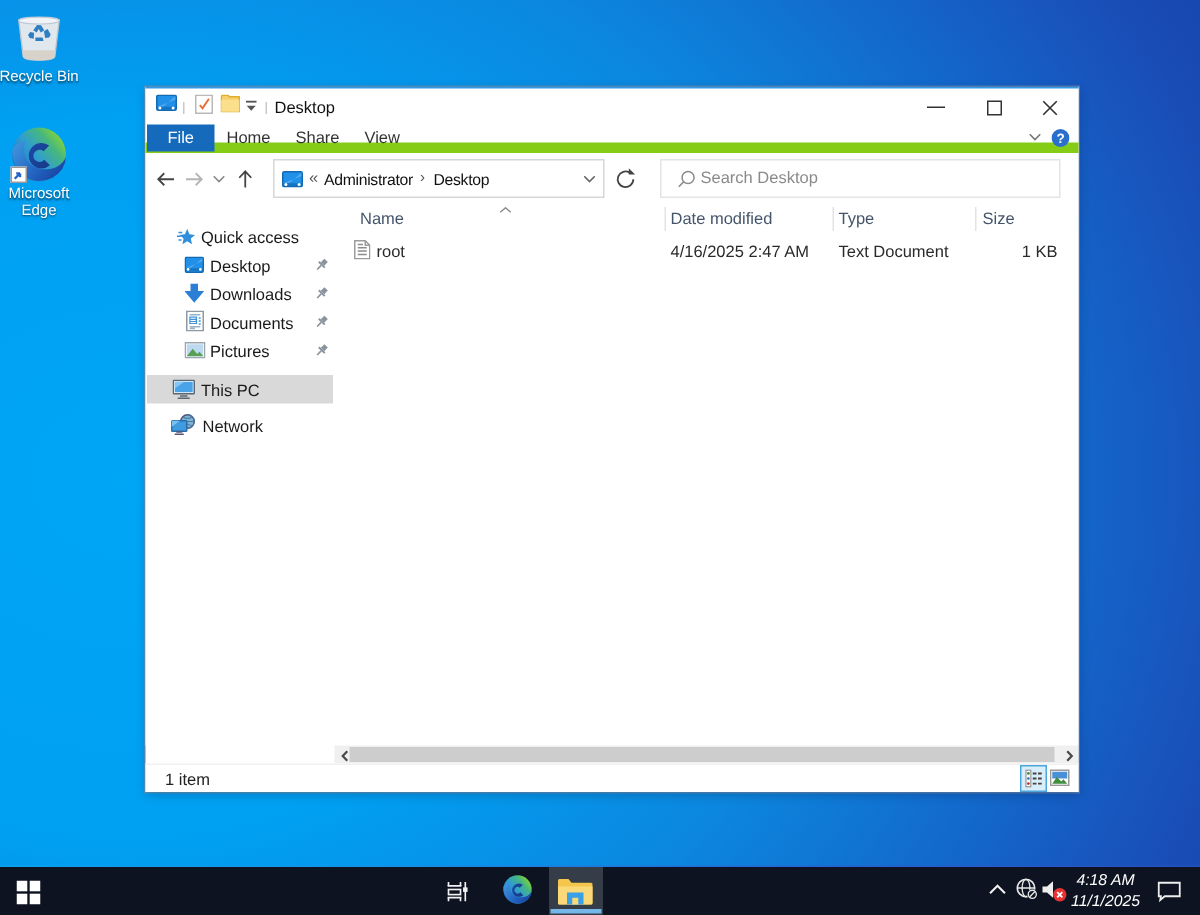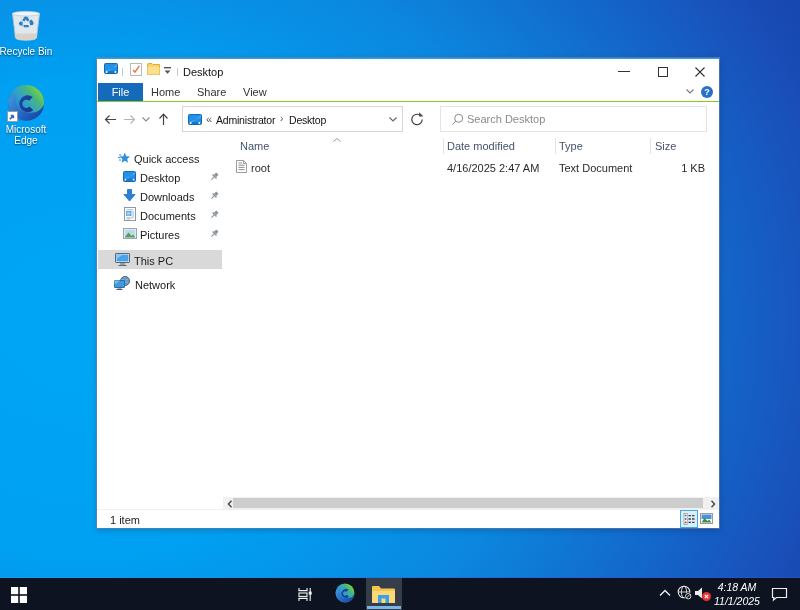--- a/index.html
+++ b/index.html
@@ -14,21 +14,21 @@
   
   .dlabel { color:#fff; font-size:10px; text-align:center; text-shadow:0 1px 1.5px rgba(0,0,0,.65); line-height:11px; }
 
   
   #win { left:97px; top:58px; width:622px; height:470px; background:#fff;
          box-shadow:0 2px 7px rgba(0,0,40,.22), 0 0 0 1px rgba(120,145,170,.65); }
   #win .titlebar { left:0; top:0; width:622px; height:25px; background:#fff; border-top:1px solid #2f9bea; }
   .qsep { width:1px; height:8px; background:#c8c8c8; top:9px; }
   .title-text { font-size:11px; color:#111; top:7px; }
 
-  .tabsrow { left:0; top:25px; width:622px; height:19px; background:#fff; border-bottom:1px solid #84cc16; }
+  .tabsrow { left:0; top:25px; width:622px; height:19px; background:#fff; border-bottom:7px solid #84cc16; }
   .filetab { left:1px; top:0; width:45px; height:18px; background:#156abb; color:#fff; font-size:11px;
              text-align:center; line-height:18px; }
   .tab { top:0; height:18px; color:#333; font-size:11px; line-height:18px; }
 
   .addr { left:0; top:44px; width:622px; height:34px; background:#fff; }
   .box { border:1px solid #d6d6d6; background:#fff; height:26px; top:4px; }
 
   .content { left:0; top:78px; width:622px; height:361px; background:#fff; }
   .navitem { font-size:11px; color:#1a1a1a; position:absolute; }
   .hdr { font-size:11px; color:#44546a; position:absolute;text-align:center; }

